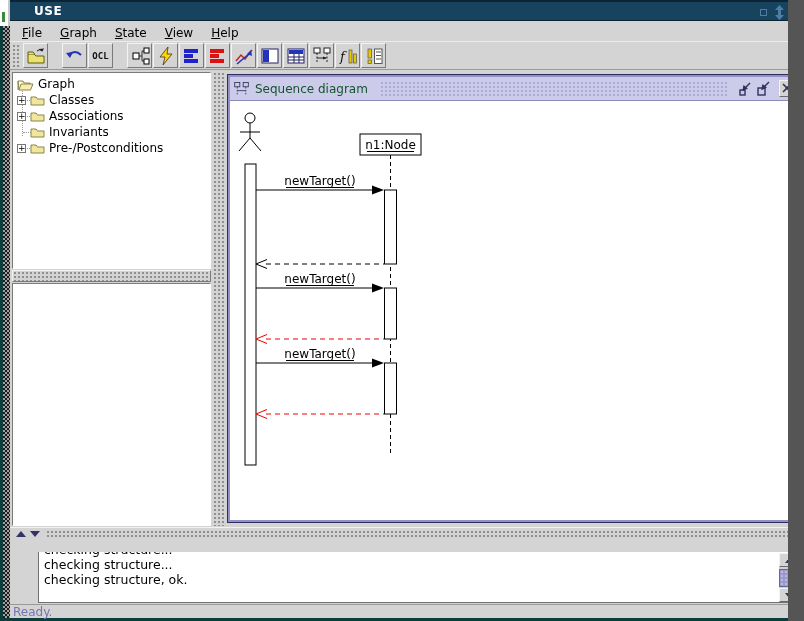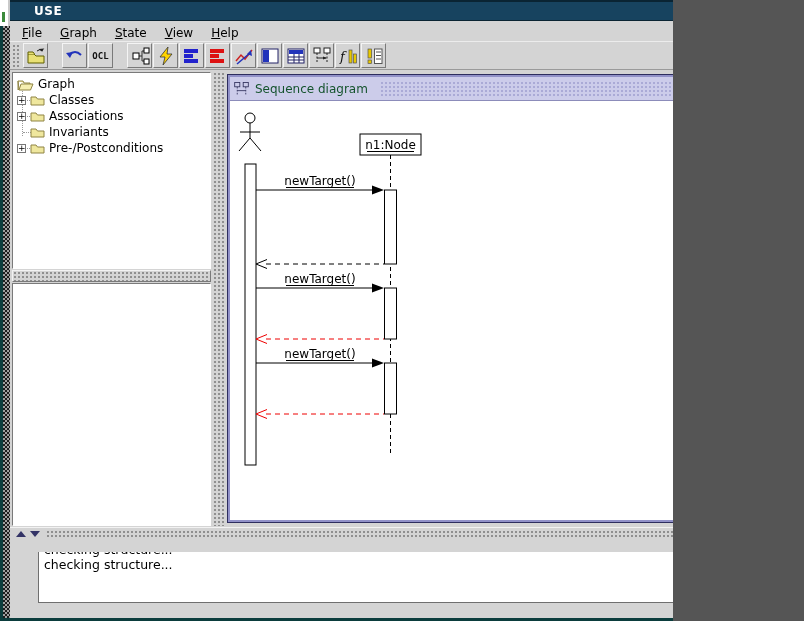--- a/index.html
+++ b/index.html
@@ -1,18 +1,18 @@
 <!DOCTYPE html>
 <html><head>
 <meta charset="utf-8">
 <style>
   * { margin:0; padding:0; box-sizing:border-box; }
   html,body { background:#555; }
   .screen {
-    position:relative; width:673px; height:621px; overflow:hidden;
+    position:relative; width:788px; height:621px; overflow:hidden;
     background:#d4d4d4; font-family:"DejaVu Sans","Liberation Sans",sans-serif;
     font-size:12px; color:#000;
   }
   
   .desktop-sliver { position:absolute; left:0; top:0; width:8px; height:26px; background:#fff; }
   .desktop-sliver .green-mark { position:absolute; left:2px; top:12px; width:3px; height:10px; background:#3a8a3a; }
   .frame-left-teal { position:absolute; left:0; top:26px; width:3px; height:595px; background:#0b3d3d; }
   .frame-checker {
     position:absolute; left:3px; top:26px; width:7px; height:592px;
     background:repeating-conic-gradient(#1d1d1d 0% 25%, #a0a0a0 0% 50%);
@@ -454,25 +454,29 @@
     <div class="tri-up"></div>
     <div class="tri-down"></div>
     <div class="splitter-tex"></div>
   </div>
 
   <div class="log-area">
     <div class="log-clip">
       <div>checking structure...</div>
     </div>
     <div class="log-line">checking structure...</div>
+    <div class="log-line">checking structure, ok.</div>
   </div>
   <div class="log-scrollbar">
     <div class="sb-btn sb-up">
         <div class="sb-tri-up"></div>
       </div>
     <div class="sb-thumb"></div>
     <div class="sb-btn sb-down">
         <div class="sb-tri-down"></div>
       </div>
   </div>
 
+  <div class="statusbar">
+    <span class="status-text">Ready.</span>
+  </div>
 
 </div>
 
 </body></html>

